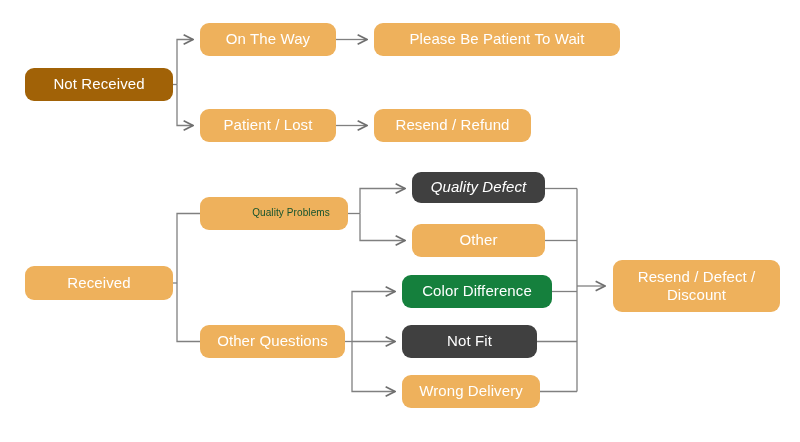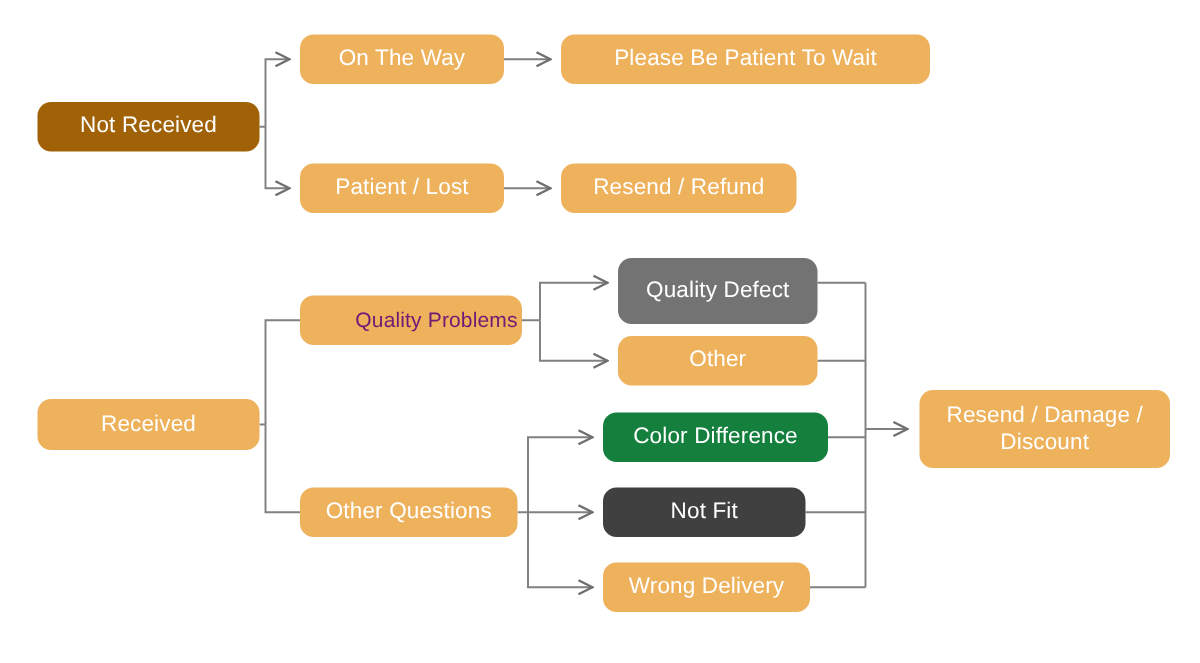--- a/index.html
+++ b/index.html
@@ -78,23 +78,23 @@
       </g>
   </svg>
 
   <div id="node-layer">
       <div class="node" style="left: 25px; top: 68px; width: 148px; height: 33px; font-size: 15px; background: #a16207; color: rgb(255, 255, 255);">Not Received</div>
       <div class="node" style="left: 200px; top: 23px; width: 136px; height: 33px; font-size: 15px; background: rgb(238, 177, 92); color: rgb(255, 255, 255);">On The Way</div>
       <div class="node" style="left: 374px; top: 23px; width: 246px; height: 33px; font-size: 15px; background: rgb(238, 177, 92); color: rgb(255, 255, 255);">Please Be Patient To Wait</div>
       <div class="node" style="left: 200px; top: 109px; width: 136px; height: 33px; font-size: 15px; background: rgb(238, 177, 92); color: rgb(255, 255, 255);">Patient / Lost</div>
       <div class="node" style="left: 374px; top: 109px; width: 157px; height: 33px; font-size: 15px; background: rgb(238, 177, 92); color: rgb(255, 255, 255);">Resend / Refund</div>
       <div class="node" style="left: 25px; top: 266px; width: 148px; height: 34px; font-size: 15px; background: rgb(238, 177, 92); color: rgb(255, 255, 255);">Received</div>
-      <div class="node" style="left: 200px; top: 197px; width: 148px; height: 33px; font-size: 14px; background: rgb(238, 177, 92); color: #701a75; padding-left: 34px;">Quality Problems</div>
+      <div class="node" style="left: 200px; top: 197px; width: 148px; height: 33px; font-size: 10px; background: rgb(238, 177, 92); color: #14532d; padding-left: 34px;">Quality Problems</div>
       <div class="node" style="left: 200px; top: 325px; width: 145px; height: 33px; font-size: 15px; background: rgb(238, 177, 92); color: rgb(255, 255, 255);">Other Questions</div>
-      <div class="node" style="left: 412px; top: 172px; width: 133px; height: 44px; font-size: 15px; background: #737373; color: rgb(255, 255, 255);">Quality Defect</div>
+      <div class="node" style="left: 412px; top: 172px; width: 133px; height: 31px; font-size: 15px; background: #404040; color: rgb(255, 255, 255); font-style: italic;">Quality Defect</div>
       <div class="node" style="left: 412px; top: 224px; width: 133px; height: 33px; font-size: 15px; background: rgb(238, 177, 92); color: rgb(255, 255, 255);">Other</div>
       <div class="node" style="left: 402px; top: 275px; width: 150px; height: 33px; font-size: 15px; background: #15803d; color: rgb(255, 255, 255);">Color Difference</div>
       <div class="node" style="left: 402px; top: 325px; width: 135px; height: 33px; font-size: 15px; background: #404040; color: rgb(255, 255, 255);">Not Fit</div>
       <div class="node" style="left: 402px; top: 375px; width: 138px; height: 33px; font-size: 15px; background: rgb(238, 177, 92); color: rgb(255, 255, 255);">Wrong Delivery</div>
-      <div class="node" style="left: 613px; top: 260px; width: 167px; height: 52px; font-size: 15px; background: rgb(238, 177, 92); color: rgb(255, 255, 255);">Resend / Damage / Discount</div>
+      <div class="node" style="left: 613px; top: 260px; width: 167px; height: 52px; font-size: 15px; background: rgb(238, 177, 92); color: rgb(255, 255, 255);">Resend / Defect / Discount</div>
     </div>
 
 </div>
 
 </body></html>

